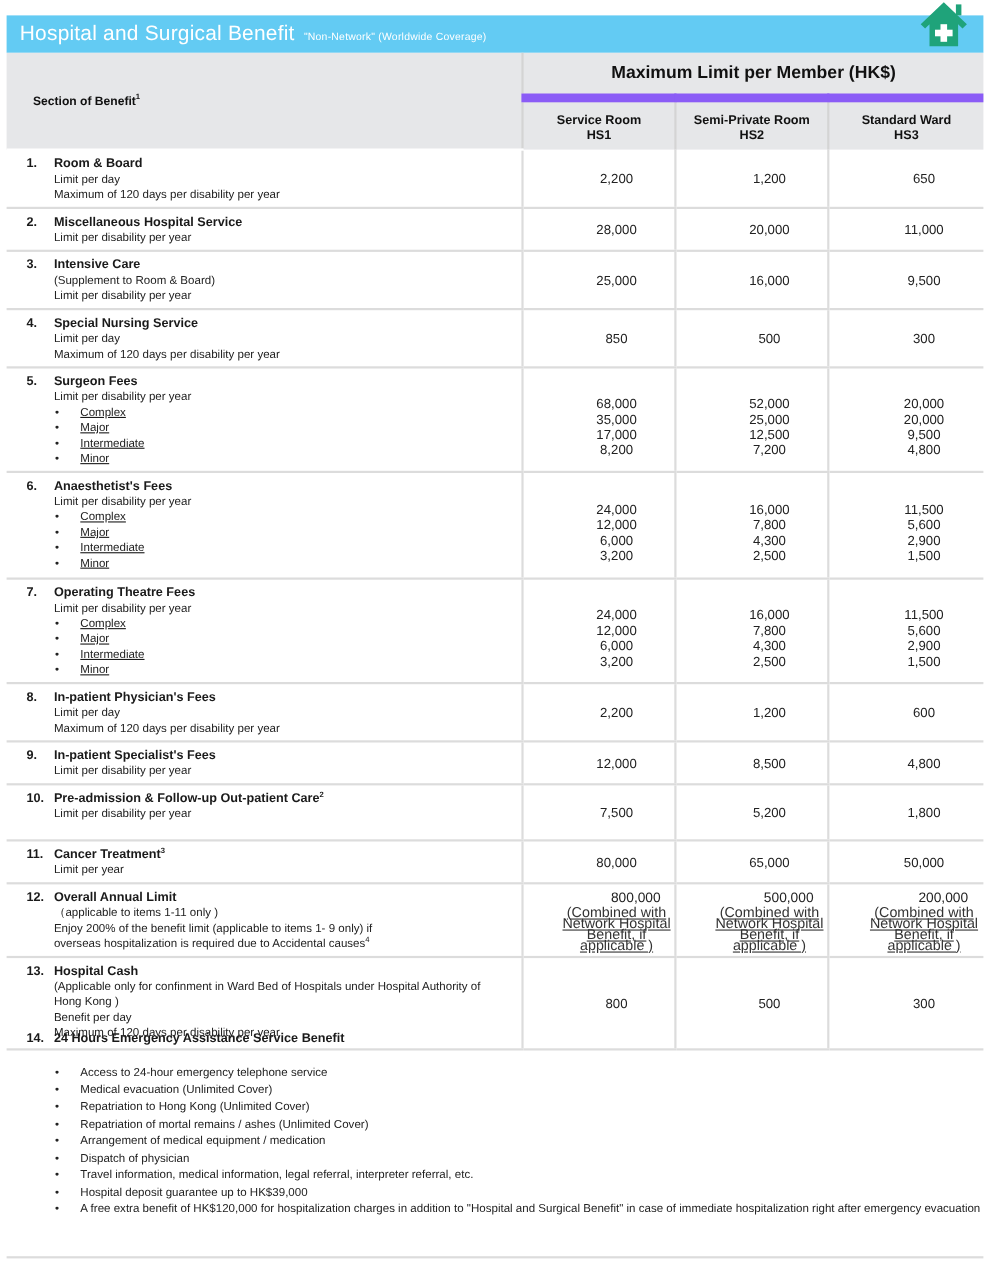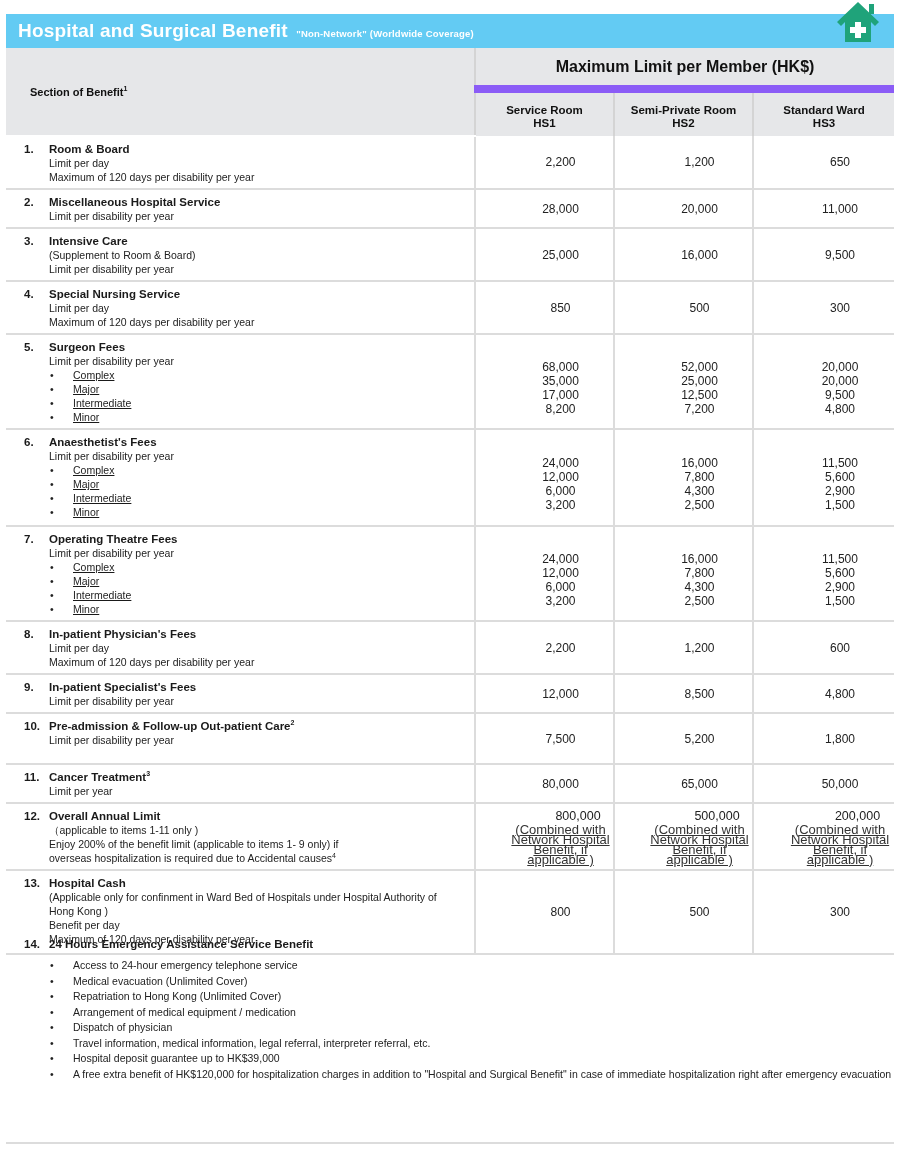--- a/index.html
+++ b/index.html
@@ -3,21 +3,21 @@
 <meta charset="utf-8">
 <style>
   * { box-sizing: border-box; margin: 0; padding: 0; }
   html, body { width: 900px; height: 1149px; background: #ffffff; overflow: hidden; }
   body { font-family: "Liberation Sans", "DejaVu Sans", sans-serif; color: #1a1a1a; position: relative; }
 
   .banner {
     position: absolute; left: 6px; top: 14px; width: 888px; height: 34px;
     background: #63cbf3; color: #ffffff;
   }
-  .banner .title { position: absolute; left: 12px; top: 6px; font-size: 19px; font-weight: bold; letter-spacing: 0.2px; white-space: nowrap; }
+  .banner .title { position: absolute; left: 12px; top: 6px; font-size: 19px; font-weight: normal; letter-spacing: 0.2px; white-space: nowrap; }
   .banner .subtitle { font-size: 9.5px; margin-left: 3px; }
   .house { position: absolute; left: 835px; top: 0px; width: 46px; height: 44px; }
 
   table.benefits {
     position: absolute; left: 6px; top: 48px; width: 888px;
     border-collapse: collapse; table-layout: fixed;
   }
   table.benefits col.c0 { width: 469px; }
   table.benefits col.c1 { width: 139px; }
   table.benefits col.c2 { width: 139px; }
@@ -39,21 +39,21 @@
   .bullets { padding-left: 25px; list-style: none; text-decoration: underline; }
   .bullets li { font-size: 10.5px; line-height: 14px; color: #222; position: relative; padding-left: 24px; }
   .bullets li::before { content: "\2022"; position: absolute; left: 1px; }
   .val .stack div { line-height: 14px; }
   .val .big { font-size: 12.5px; margin-left: 35px; }
   .val .note { font-size: 13px; line-height: 10px; color: #333; margin-top: 2px; text-decoration: underline; }
   .val-pad { padding-top: 12px; }
 
   .section14 { position: absolute; left: 24px; top: 936px; width: 870px; }
   .section14 .item-head { line-height: 16px; }
-  .section14 ul { list-style: none; margin-top: 6px; padding-left: 25px; }
+  .section14 ul { list-style: none; margin-top: 16px; padding-left: 25px; }
   .section14 li { font-size: 10.5px; line-height: 15.5px; position: relative; padding-left: 24px; color: #222; }
   .section14 li::before { content: "\2022"; position: absolute; left: 1px; }
 
   .bottom-rule { position: absolute; left: 6px; top: 1142px; width: 888px; height: 2px; background: #dcdcdc; }
 </style>
 </head>
 <body>
 
 <div class="banner">
   <div class="title">
@@ -369,20 +369,21 @@
 
 <div class="section14">
   <div class="item-head">
       <span class="item-num">14.</span>
       <span class="item-name">24 Hours Emergency Assistance Service Benefit</span>
     </div>
   <ul>
     <li>Access to 24-hour emergency telephone service</li>
     <li>Medical evacuation (Unlimited Cover)</li>
     <li>Repatriation to Hong Kong (Unlimited Cover)</li>
+    <li>Repatriation of mortal remains / ashes (Unlimited Cover)</li>
     <li>Arrangement of medical equipment / medication</li>
     <li>Dispatch of physician</li>
     <li>Travel information, medical information, legal referral, interpreter referral, etc.</li>
     <li>Hospital deposit guarantee up to HK$39,000</li>
     <li>A free extra benefit of HK$120,000 for hospitalization charges in addition to "Hospital and Surgical Benefit" in case of immediate hospitalization right after emergency evacuation</li>
   </ul>
 </div>
 
 <div class="bottom-rule"></div>
 

